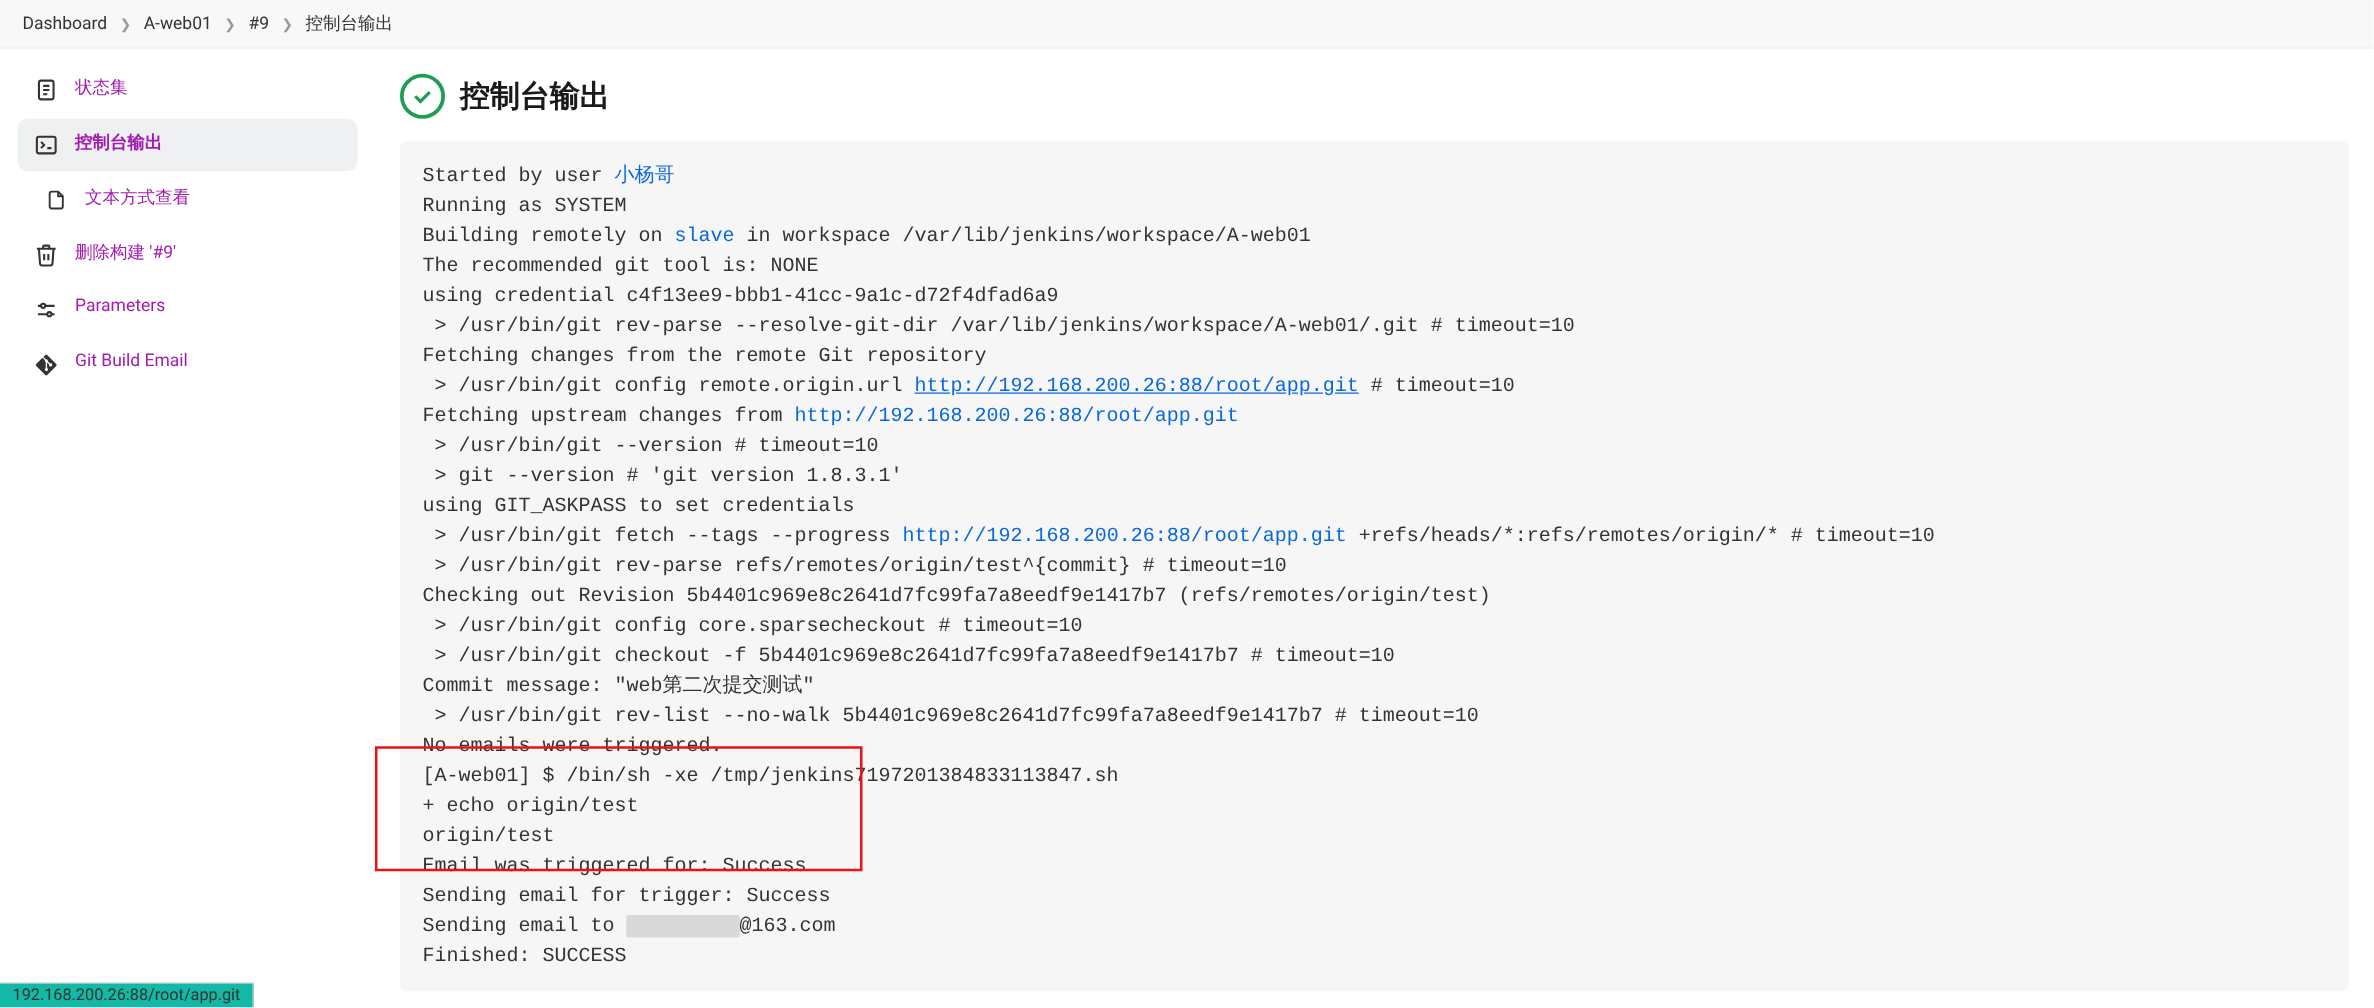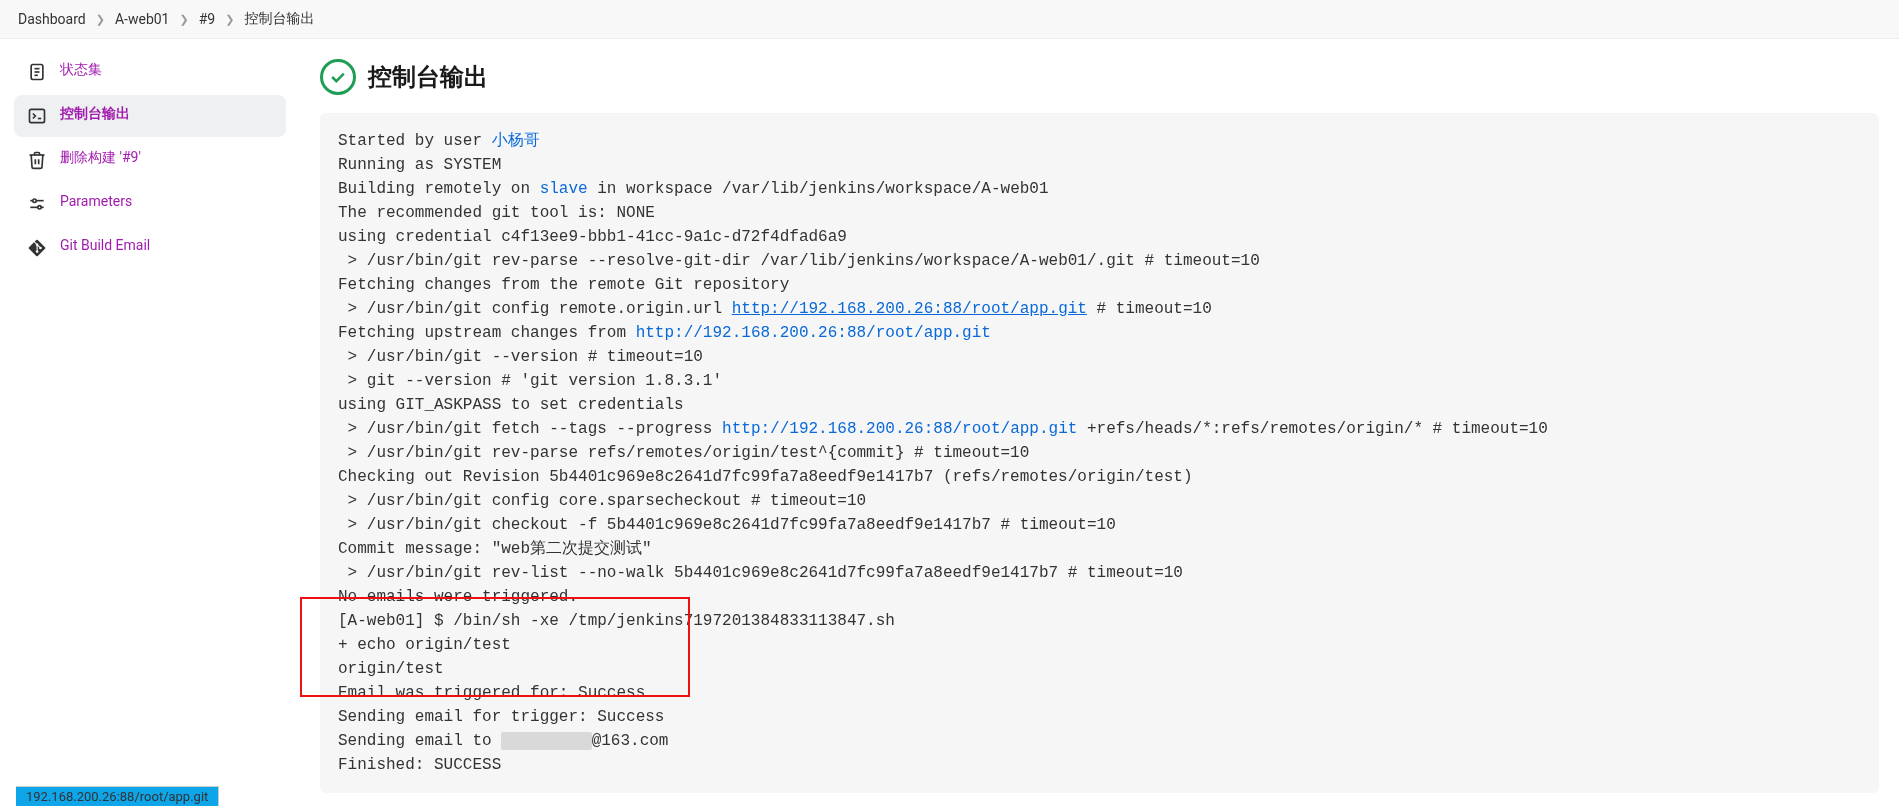--- a/index.html
+++ b/index.html
@@ -16,21 +16,21 @@
   .main { flex: 1; padding: 20px 20px 40px 20px; position: relative; }
   .page-title-row { display: flex; align-items: center; margin-bottom: 18px; }
   .status-circle { width: 36px; height: 36px; border: 3px solid #1f9d55; border-radius: 50%; display: inline-flex; align-items: center; justify-content: center; margin-right: 12px; }
   .status-circle svg { stroke: #1f9d55; }
   .page-title { font-size: 24px; font-weight: 700; color: #1a1a1a; }
   .console { background: #f6f6f6; border-radius: 6px; padding: 16px 18px; font-family: Consolas, Monaco, "Courier New", monospace; font-size: 16px; line-height: 1.5; color: #333; white-space: pre-wrap; position: relative; }
   .console a { color: #0969da; text-decoration: none; }
   .console a.underline { text-decoration: underline; }
   .redact { background: #d9d9d9; color: #d9d9d9; border-radius: 2px; padding: 0 2px; user-select: none; }
   .highlight-box { position: absolute; border: 2px solid #e11; pointer-events: none; }
-  .status-bar { position: fixed; bottom: 0; left: 16px; background: #0ea5e9; border: 1px solid #ccc; border-left: none; border-bottom: none; padding: 2px 10px; font-size: 13px; color: #333; }
+  .status-bar { position: fixed; bottom: 0; left: 0; background: #14b8a6; border: 1px solid #ccc; border-left: none; border-bottom: none; padding: 2px 10px; font-size: 13px; color: #333; }
   svg { display: block; }
 </style>
 </head>
 <body>
 
 <div class="breadcrumb">
   <span class="crumb">Dashboard</span>
   <span class="sep">❯</span>
   <span class="crumb">A-web01</span>
   <span class="sep">❯</span>
@@ -60,20 +60,29 @@
       <span class="icon">
         <svg width="20" height="20" viewBox="0 0 24 24" fill="none" stroke="#333" stroke-width="2">
             <rect x="3" y="4" width="18" height="16" rx="2"></rect>
             <polyline points="7 9 10 12 7 15"></polyline>
             <line x1="13" y1="15" x2="17" y2="15"></line>
           </svg>
       </span>
       <span>控制台输出</span>
     </div>
 
+    <div class="side-item side-sub">
+      <span class="icon">
+        <svg width="18" height="18" viewBox="0 0 24 24" fill="none" stroke="#333" stroke-width="2">
+            <path d="M14 3H7a2 2 0 0 0-2 2v14a2 2 0 0 0 2 2h10a2 2 0 0 0 2-2V8l-5-5z"></path>
+            <polyline points="14 3 14 8 19 8"></polyline>
+          </svg>
+      </span>
+      <span>文本方式查看</span>
+    </div>
 
 
     <div class="side-item">
       <span class="icon">
         <svg width="20" height="20" viewBox="0 0 24 24" fill="none" stroke="#333" stroke-width="2">
             <polyline points="3 6 5 6 21 6"></polyline>
             <path d="M19 6l-1 14a2 2 0 0 1-2 2H8a2 2 0 0 1-2-2L5 6"></path>
             <path d="M10 11v6M14 11v6"></path>
             <path d="M9 6V4a1 1 0 0 1 1-1h4a1 1 0 0 1 1 1v2"></path>
           </svg>

